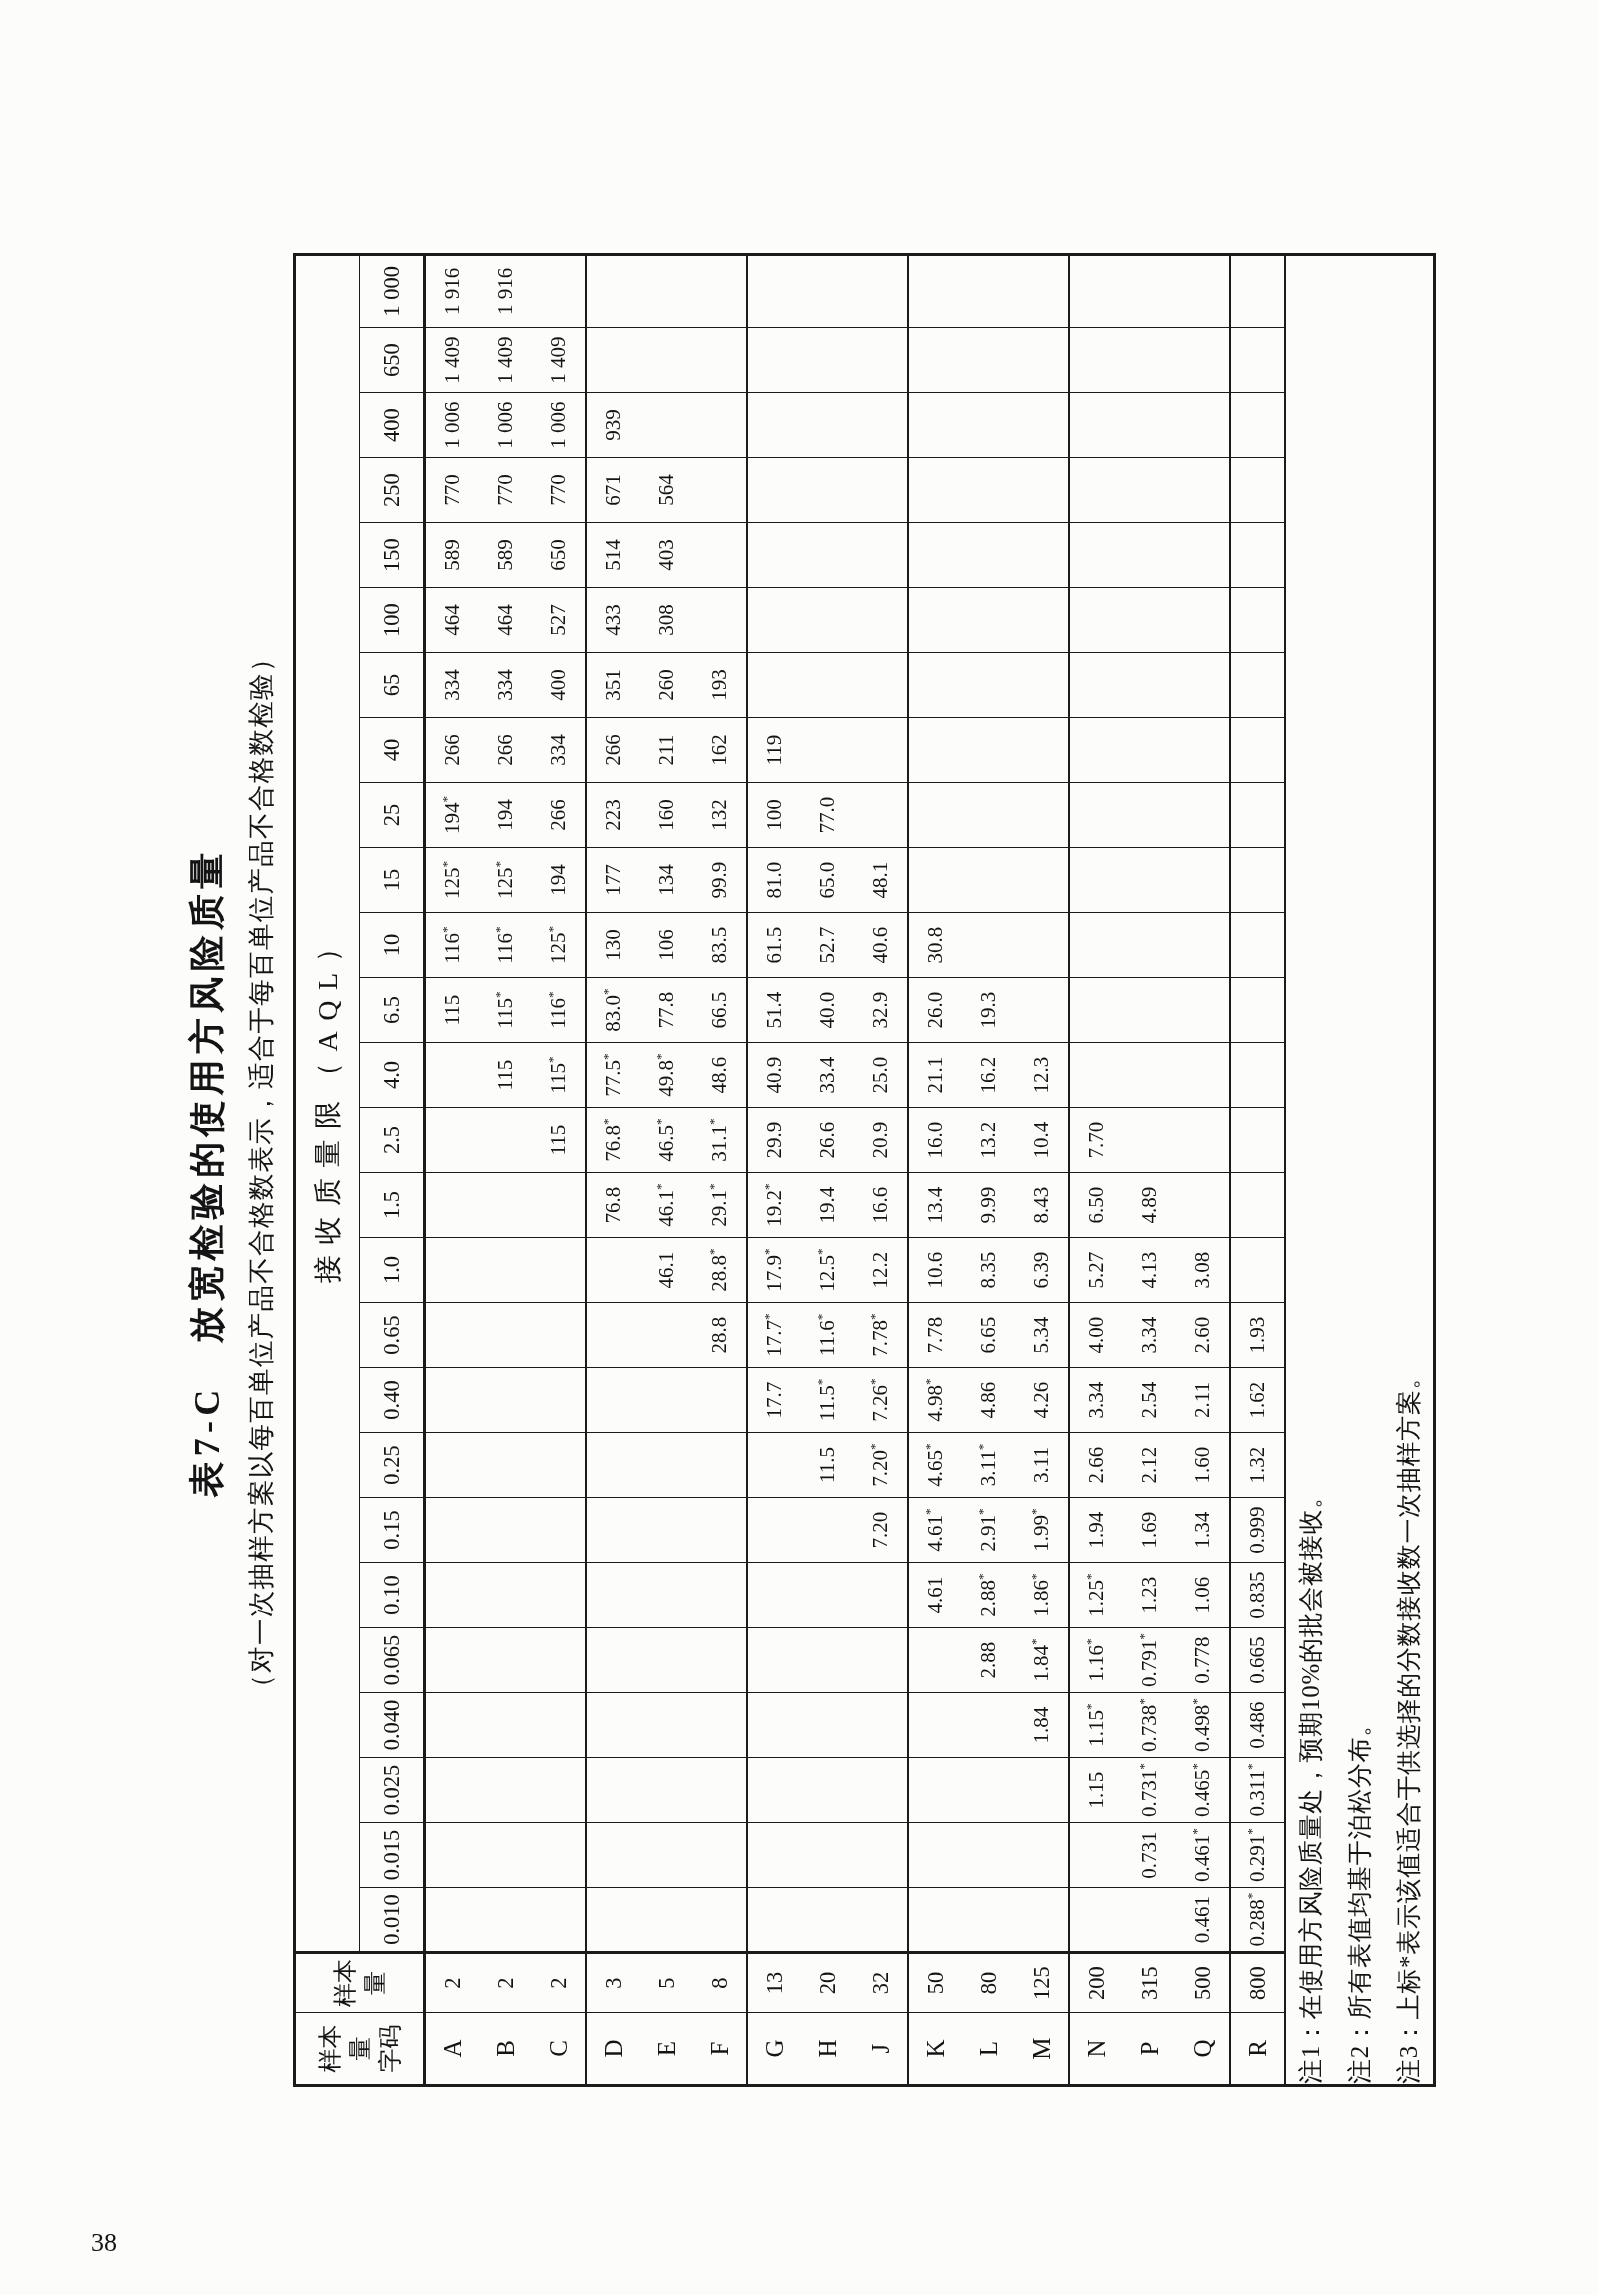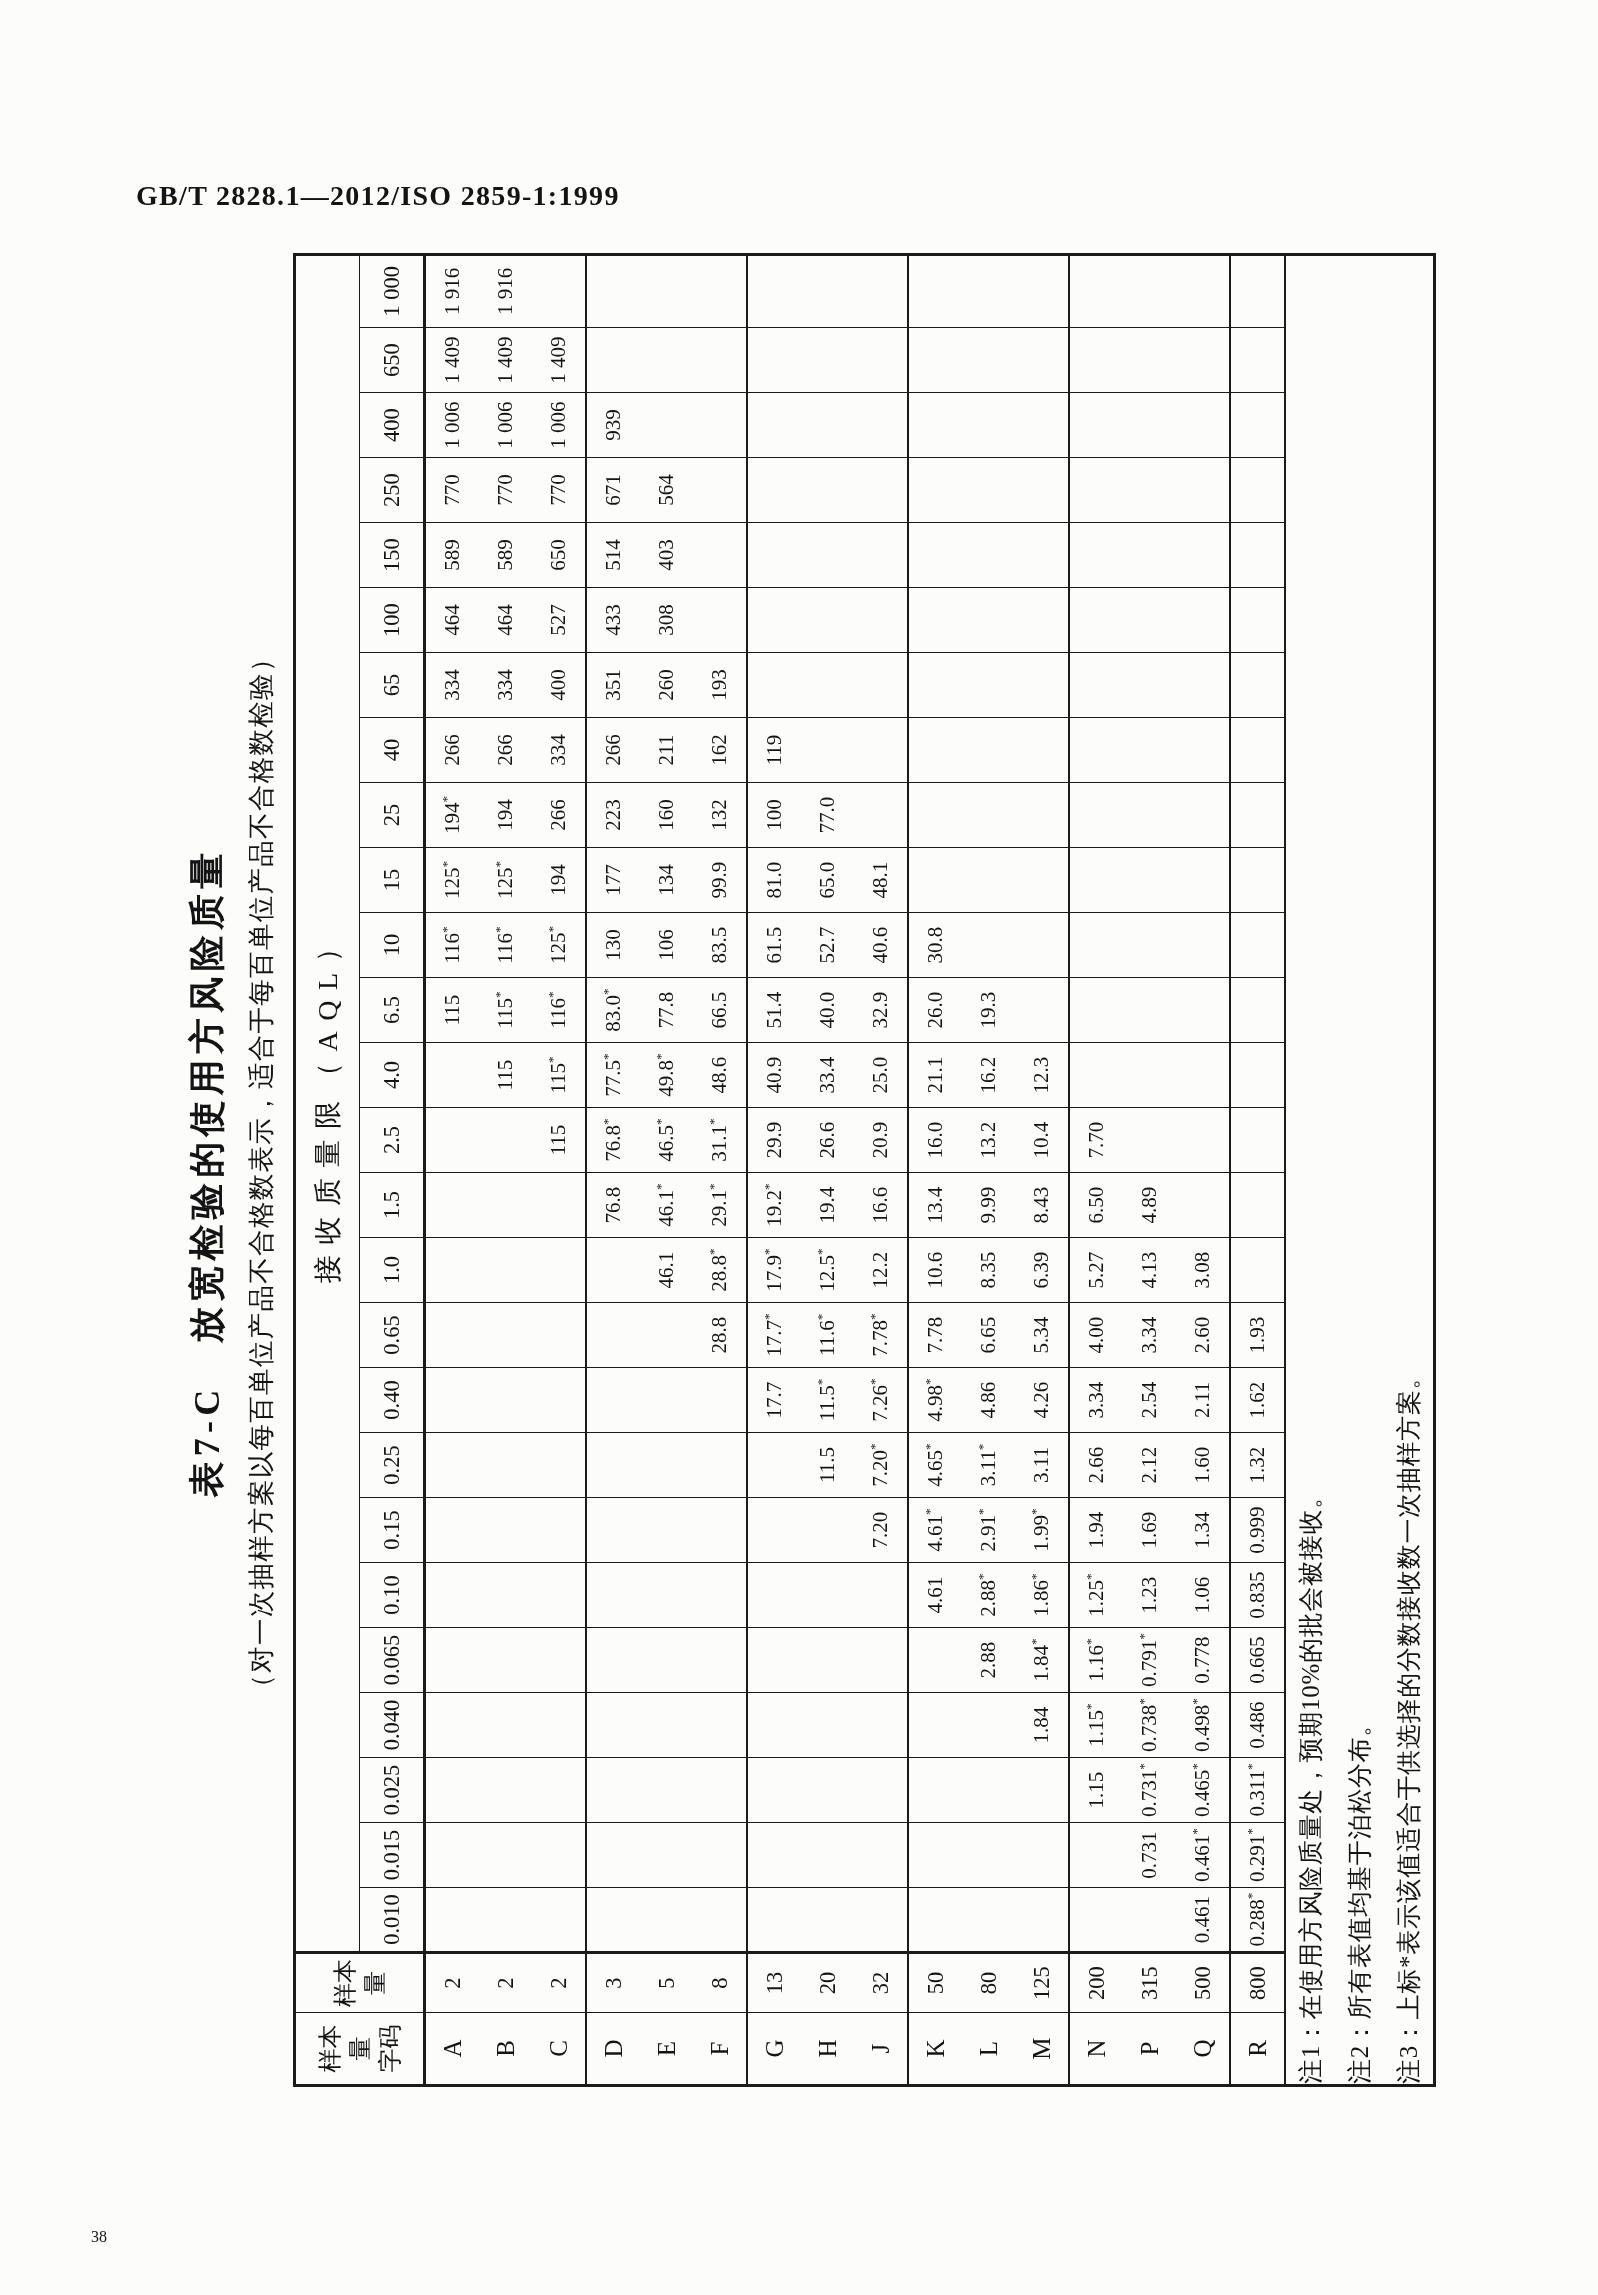--- a/index.html
+++ b/index.html
@@ -5,21 +5,21 @@
   html,body { margin:0; padding:0; background:#888; }
   .page {
     position:relative; width:1598px; height:2295px; margin:0 auto;
     background:#fcfcfa; color:#141414; overflow:hidden;
     font-family:"Liberation Serif","DejaVu Serif",serif;
   }
   .doc-header {
     position:absolute; left:136px; top:180px;
     font-size:28px; font-weight:bold; letter-spacing:1.3px; white-space:nowrap;
   }
-  .page-num { position:absolute; left:91px; top:2228px; font-size:16px; }
+  .page-num { position:absolute; left:91px; top:2228px; font-size:26px; }
 
   
   .rotor {
     position:absolute; left:166px; top:2087px; width:1829px; height:1252px;
     transform-origin:0 0; transform:rotate(-90deg);
   }
   .fig-title  { text-align:center; font-size:36px; font-weight:bold; letter-spacing:5.3px; margin-top:17px; white-space:nowrap; }
   .fig-subtitle { text-align:center; font-size:26.5px; letter-spacing:1.3px; margin-top:10.6px; white-space:nowrap; }
 
   table.grid {
@@ -48,21 +48,20 @@
     height:152px; text-align:left !important; vertical-align:top;
     padding:14.6px 0 0 29px;
   }
   .notes-cell div { font-size:25px; line-height:49px; letter-spacing:0.7px; }
   sup { font-size:0.62em; vertical-align:super; line-height:0; }
 </style>
 </head>
 <body>
 
 <div class="page">
-  <div class="doc-header">GB/T 2828.1—2012/ISO 2859-1:1999</div>
 
   <div class="rotor">
     <div class="fig-title">表7-C　放宽检验的使用方风险质量</div>
     <div class="fig-subtitle">（对一次抽样方案以每百单位产品不合格数表示，适合于每百单位产品不合格数检验）</div>
 
     <table class="grid">
       <colgroup id="grid-colgroup">
           <col style="width: 73px;">
           <col style="width: 60px;">
           <col style="width: 65px;">

